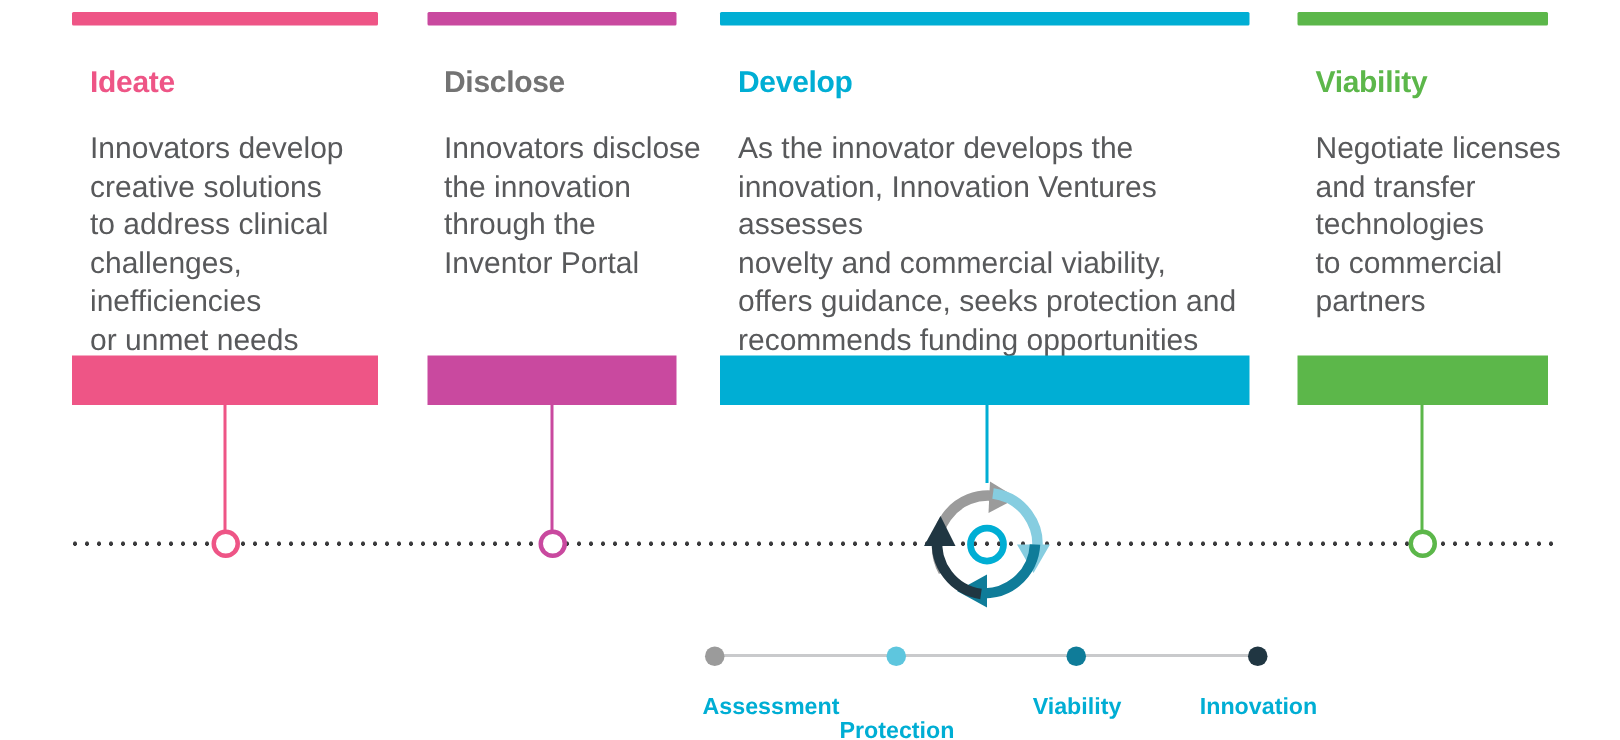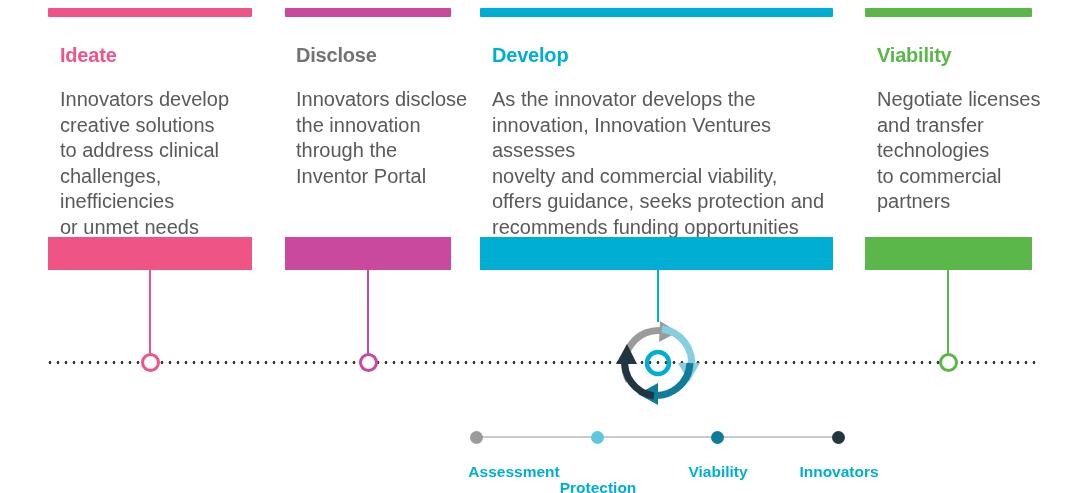--- a/index.html
+++ b/index.html
@@ -191,16 +191,16 @@
     <div class="legend-track" style="left:478px; top:436px; width:360px;"></div>
 
     <div class="legend-dot" style="left: 470px; top: 431px; background: rgb(155, 155, 155);"></div>
     <div class="legend-dot" style="left: 591px; top: 431px; background: rgb(94, 198, 222);"></div>
     <div class="legend-dot" style="left: 711px; top: 431px; background: rgb(15, 124, 153);"></div>
     <div class="legend-dot" style="left: 832px; top: 431px; background: rgb(32, 54, 66);"></div>
 
     <div class="legend-label" style="left: 477px; top: 463px; color: rgb(0, 174, 212); margin-left: 37px;">Assessment</div>
     <div class="legend-label" style="left: 598px; top: 463px; color: rgb(0, 174, 212); margin-top: 16px;">Protection</div>
     <div class="legend-label" style="left: 718px; top: 463px; color: rgb(0, 174, 212);">Viability</div>
-    <div class="legend-label" style="left: 839px; top: 463px; color: rgb(0, 174, 212);">Innovators</div>
+    <div class="legend-label" style="left: 839px; top: 463px; color: rgb(0, 174, 212);">Innovation</div>
   </div>
 
 </div>
 
 </body></html>

